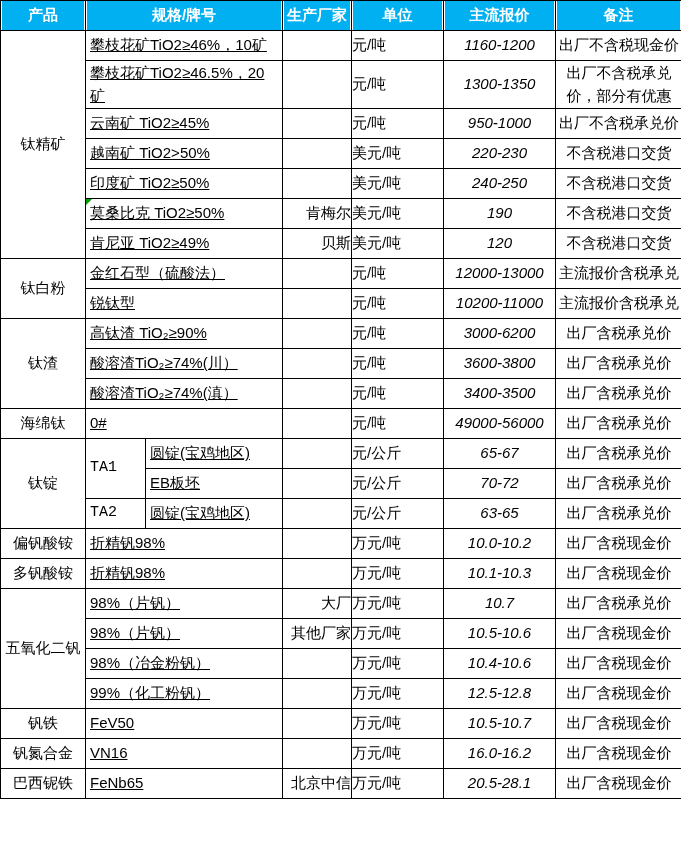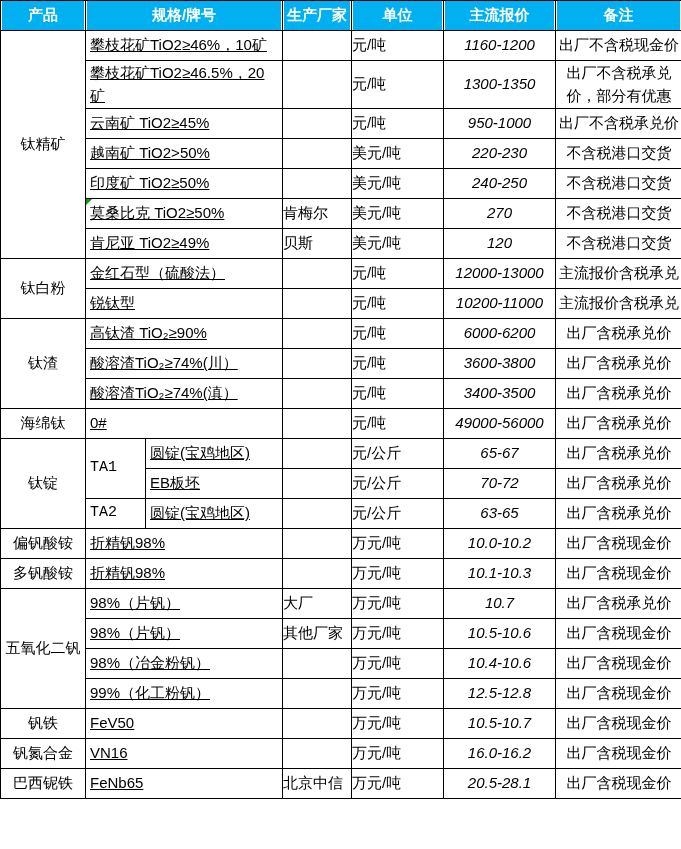--- a/index.html
+++ b/index.html
@@ -22,21 +22,21 @@
   }
   .price-table thead th {
     background:var(--header-bg); color:var(--header-fg);
     font-weight:bold; height:29px; text-align:center;
     box-shadow: inset 1px 0 0 #fff, inset -1px 0 0 #fff;
   }
   .price-table tbody tr { height:30px; }
   td.c-product { text-align:center; padding:1px 2px; }
   td.c-grade   { text-align:left;  padding:1px 2px 1px 4px;font-family:Liberation Mono, monospace; }
   td.c-spec    { text-align:left;  padding:1px 7px 1px 4px; position:relative;text-decoration:underline; }
-  td.c-maker   { text-align:left; padding:1px 0; }
+  td.c-maker   { text-align:right; padding:1px 0; }
   td.c-unit    { padding:1px 0; }
   td.c-price   { text-align:center; padding:1px 0;font-style:italic; }
   td.c-note    { text-align:center;  padding:1px 1px 1px 2px; }
   .marker {
     position:absolute; top:0; left:0; width:0; height:0;
     border-top:6px solid var(--marker);
     border-right:6px solid transparent;
   }
 </style>
 </head>
@@ -97,21 +97,21 @@
           <td class="c-spec" colspan="2">印度矿 TiO2≥50%</td>
           <td class="c-maker"></td>
           <td class="c-unit">美元/吨</td>
           <td class="c-price">240-250</td>
           <td class="c-note">不含税港口交货</td>
         </tr>
         <tr>
           <td class="c-spec" colspan="2">莫桑比克 TiO2≥50%<span class="marker"></span></td>
           <td class="c-maker">肯梅尔</td>
           <td class="c-unit">美元/吨</td>
-          <td class="c-price">270</td>
+          <td class="c-price">190</td>
           <td class="c-note">不含税港口交货</td>
         </tr>
         <tr>
           <td class="c-spec" colspan="2">肯尼亚 TiO2≥49%</td>
           <td class="c-maker">贝斯</td>
           <td class="c-unit">美元/吨</td>
           <td class="c-price">120</td>
           <td class="c-note">不含税港口交货</td>
         </tr>
         <tr>
@@ -127,21 +127,21 @@
           <td class="c-maker"></td>
           <td class="c-unit">元/吨</td>
           <td class="c-price">10200-11000</td>
           <td class="c-note">主流报价含税承兑</td>
         </tr>
         <tr>
           <td class="c-product" rowspan="3">钛渣</td>
           <td class="c-spec" colspan="2">高钛渣 TiO₂≥90%</td>
           <td class="c-maker"></td>
           <td class="c-unit">元/吨</td>
-          <td class="c-price">6000-6200</td>
+          <td class="c-price">3000-6200</td>
           <td class="c-note">出厂含税承兑价</td>
         </tr>
         <tr>
           <td class="c-spec" colspan="2">酸溶渣TiO₂≥74%(川）</td>
           <td class="c-maker"></td>
           <td class="c-unit">元/吨</td>
           <td class="c-price">3600-3800</td>
           <td class="c-note">出厂含税承兑价</td>
         </tr>
         <tr>

